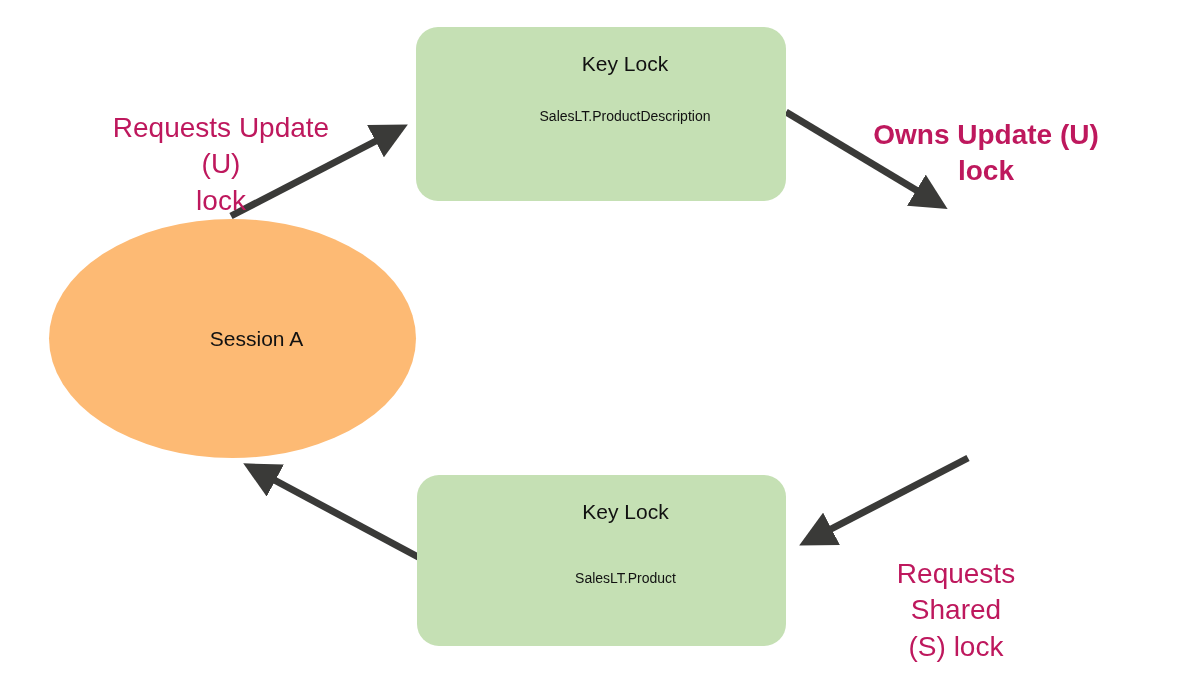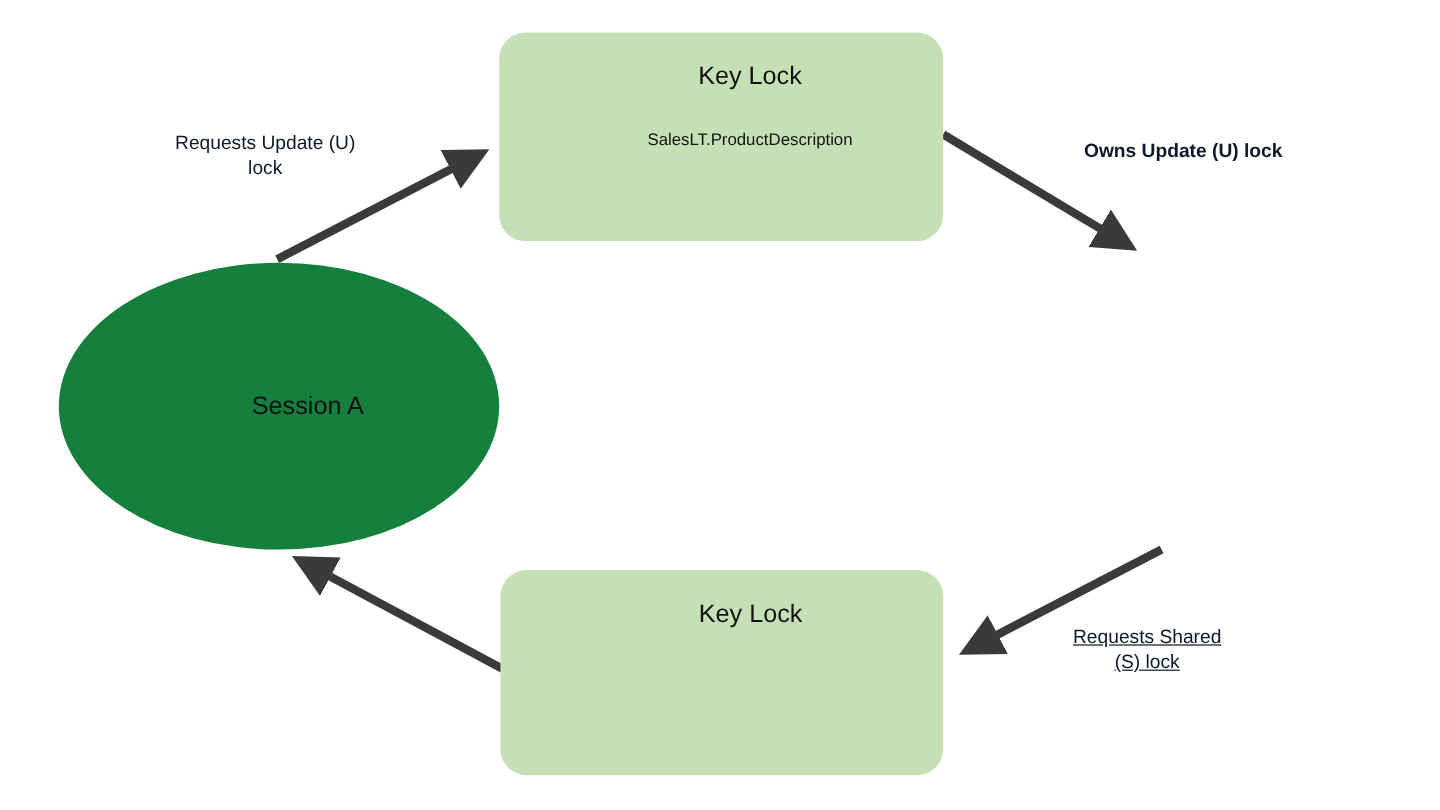--- a/index.html
+++ b/index.html
@@ -32,21 +32,21 @@
     display: flex;
     flex-direction: column;
     align-items: center;
     justify-content: center;
     color: #111111;
     text-align: right;
     padding-left: 48px;
   }
   .ellipse {
     border-radius: 50%;
-    background: #15803d;
+    background: #fdba74;
   }
   .ellipse .node-title {
     font-size: 21px;
     line-height: 1.2;
   }
   .lockbox {
     background: #c5e0b4;
     border-radius: 22px;
     justify-content: flex-start;
     padding-top: 24px;
@@ -54,36 +54,36 @@
   .lockbox .box-heading {
     font-size: 21px;
     line-height: 1.2;
   }
   .lockbox .box-subject {
     font-size: 14px;
     line-height: 1.2;
   }
   .edge-label {
     position: absolute;
-    color: #0f172a;
-    font-size: 16px;
+    color: #be185d;
+    font-size: 28px;
     line-height: 1.3;
     text-align: center;
     white-space: pre-line;
   }
   #n-session-a { left: 49px;  top: 219px; width: 367px; height: 239px; }
   #n-session-b { left: 785px; top: 218px; width: 361px; height: 241px; }
   #n-keylock-top    { left: 416px; top: 27px;  width: 370px; height: 174px; }
   #n-keylock-bottom { left: 417px; top: 475px; width: 369px; height: 171px; }
   #n-keylock-top .box-subject    { margin-top: 32px; }
   #n-keylock-bottom .box-subject { margin-top: 46px; }
   #lbl-requests-update  { left: 96px;  top: 110px; width: 250px; }
   #lbl-owns-update      { left: 858px; top: 117px; width: 256px; font-weight: bold; }
   #lbl-owns-exclusive   { left: 132px; top: 530px; width: 202px; }
-  #lbl-requests-shared  { left: 858px; top: 522px; width: 196px; text-decoration: underline; }
+  #lbl-requests-shared  { left: 858px; top: 556px; width: 196px; }
 </style>
 </head>
 <body>
 
 <div id="canvas">
 
   <svg id="edges" viewBox="0 0 1200 675" width="1200" height="675" aria-hidden="true">
     <defs>
       <marker id="arrowhead" markerWidth="5.2" markerHeight="5.2" refX="4.1" refY="2.6" orient="auto" markerUnits="strokeWidth">
         <path d="M 0 0 L 5.2 2.6 L 0 5.2 Z" fill="#3a3a38"></path>
@@ -104,20 +104,21 @@
   </div>
 
 
   <div class="node lockbox" id="n-keylock-top">
     <span class="box-heading">Key Lock</span>
     <span class="box-subject">SalesLT.ProductDescription</span>
   </div>
 
   <div class="node lockbox" id="n-keylock-bottom">
     <span class="box-heading">Key Lock</span>
+    <span class="box-subject">SalesLT.Product</span>
   </div>
 
   <div class="edge-label" id="lbl-requests-update">Requests Update (U)
 lock</div>
 
   <div class="edge-label" id="lbl-owns-update">Owns Update (U) lock</div>
 
   <div class="edge-label" id="lbl-requests-shared">Requests Shared
 (S) lock</div>
 

